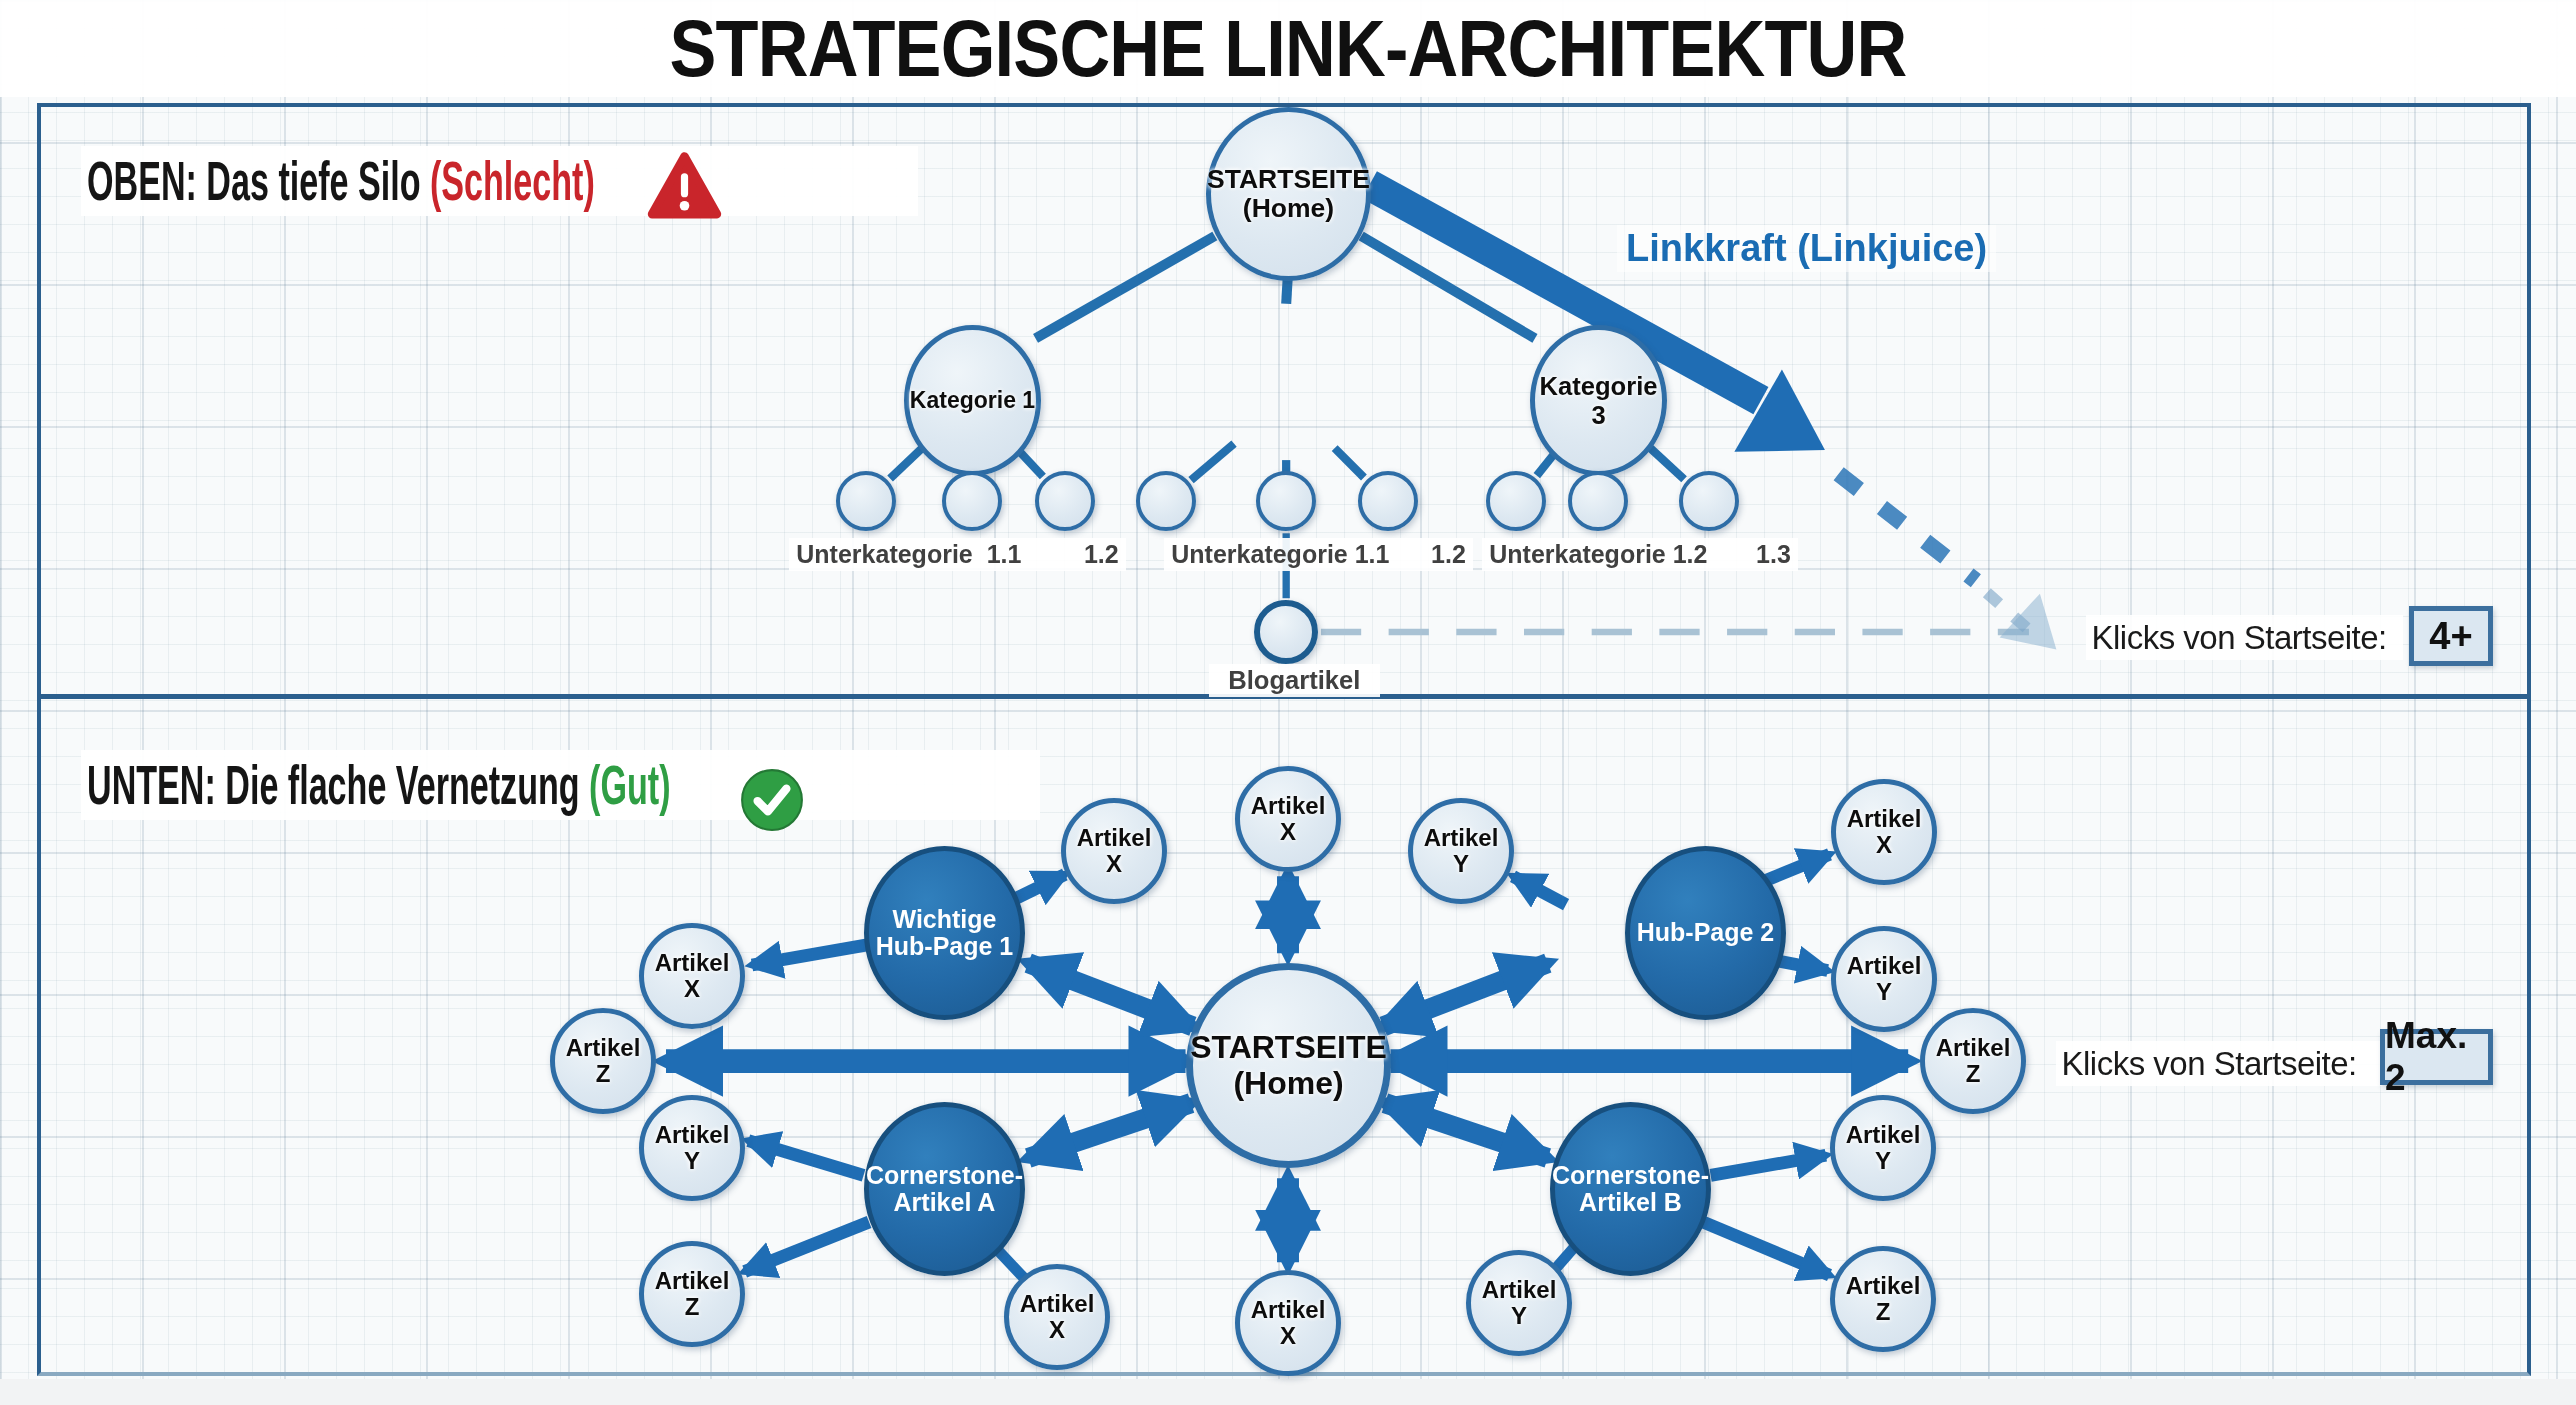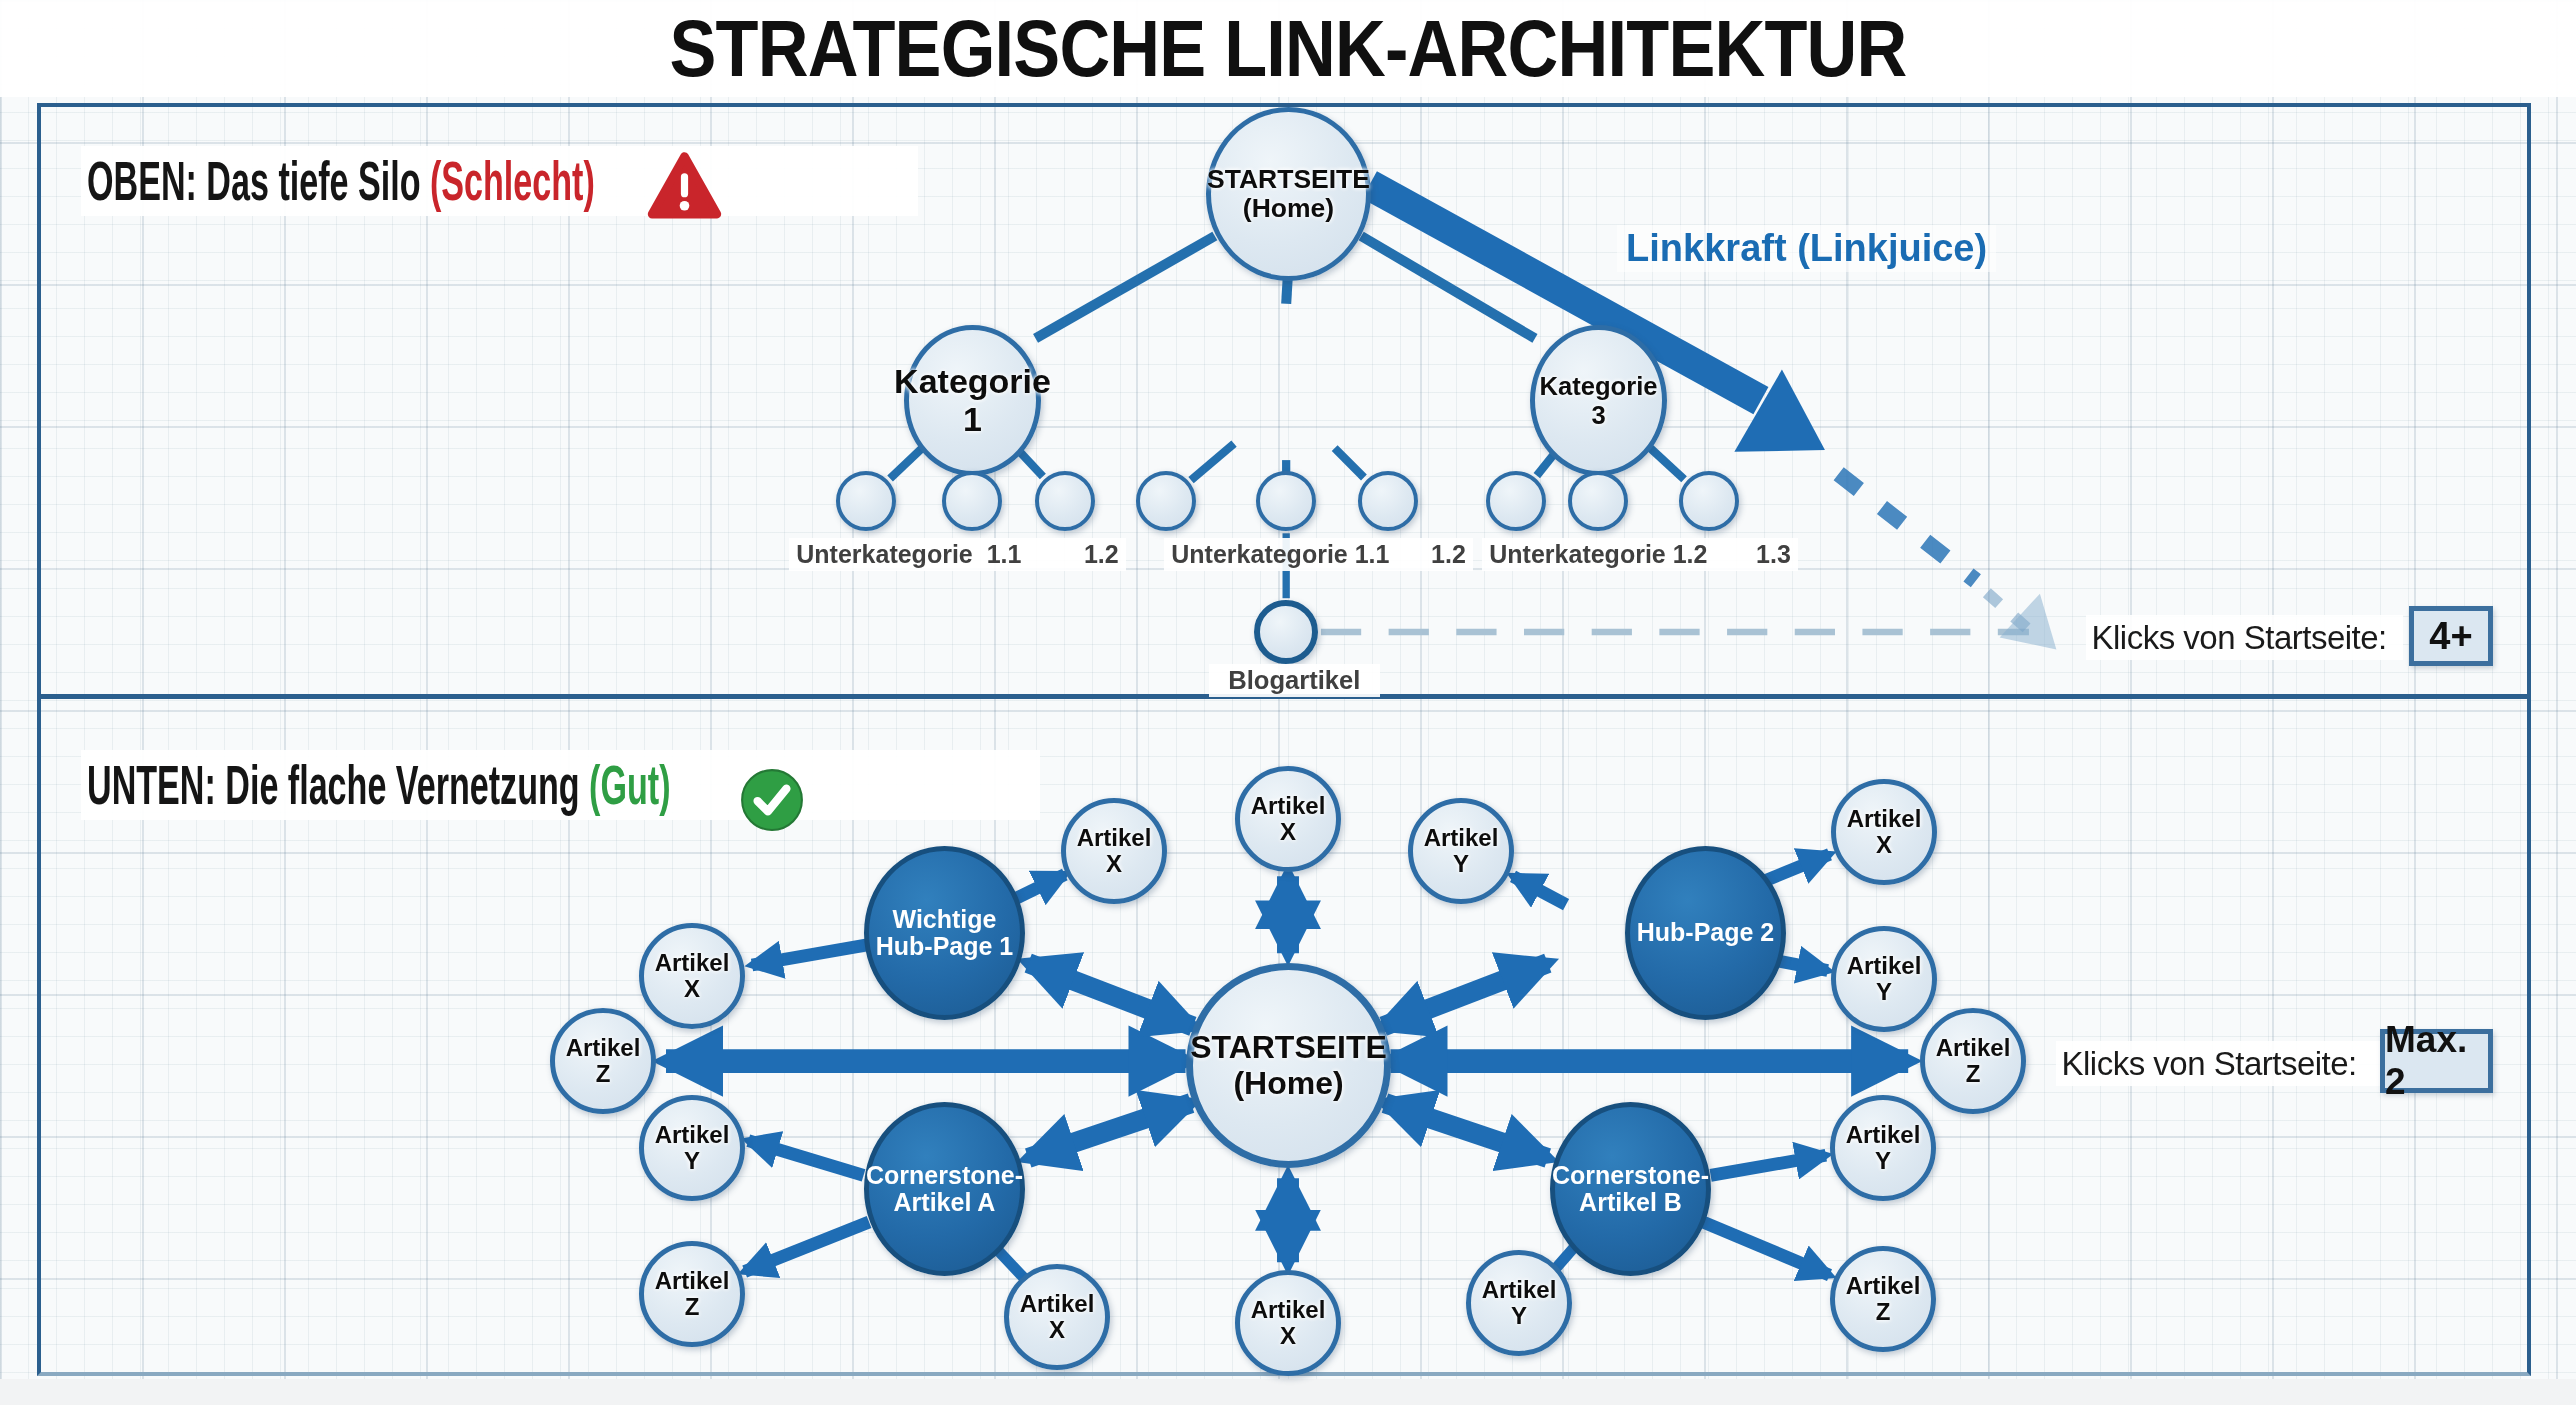--- a/index.html
+++ b/index.html
@@ -131,21 +131,21 @@
     <path d="M32 5 L59 53 H5 Z" fill="#c9252b" stroke="#c9252b" stroke-width="7" stroke-linejoin="round"></path>
     <rect x="29" y="19" width="6" height="20" rx="3" fill="#ffffff"></rect>
     <circle cx="32" cy="46" r="4" fill="#ffffff"></circle>
   </svg>
 
   <div class="node" style="left:1206px;top:107px;width:165px;height:174px;font-size:26.5px;">
     <span class="lbl">STARTSEITE
 (Home)</span>
   </div>
 
-  <div class="node" style="left:904px;top:325px;width:137px;height:151px;font-size:34px;">
+  <div class="node" style="left:904px;top:325px;width:137px;height:151px;font-size:23px;">
     <span class="lbl">Kategorie 1</span>
   </div>
   <div class="node" style="left:1530px;top:325px;width:137px;height:151px;font-size:25.6px;">
     <span class="lbl">Kategorie 3</span>
   </div>
 
   <div class="node sub-circle" style="left:836px;top:471px;width:60px;height:60px;"></div>
   <div class="node sub-circle" style="left:942px;top:471px;width:60px;height:60px;"></div>
   <div class="node sub-circle" style="left:1035px;top:471px;width:60px;height:60px;"></div>
   <div class="node sub-circle" style="left:1136px;top:471px;width:60px;height:60px;"></div>
@@ -236,16 +236,16 @@
       <span class="lbl">Artikel X</span>
     </div>
   <div class="node" style="left:1466px;top:1250px;width:106px;height:106px;font-size:24px;">
       <span class="lbl">Artikel Y</span>
     </div>
   <div class="node" style="left:1830px;top:1246px;width:106px;height:106px;font-size:24px;">
       <span class="lbl">Artikel Z</span>
     </div>
 
   <div class="clicks-label" style="left:2056px;top:1041px;width:315px;">Klicks von Startseite:</div>
-  <div class="clicks-box" style="left:2380px;top:1029px;width:113px;height:64px;font-size:37px;">Max. 2</div>
+  <div class="clicks-box" style="left:2380px;top:1029px;width:113px;height:56px;font-size:37px;">Max. 2</div>
 
 </div>
 
 
 </body></html>

